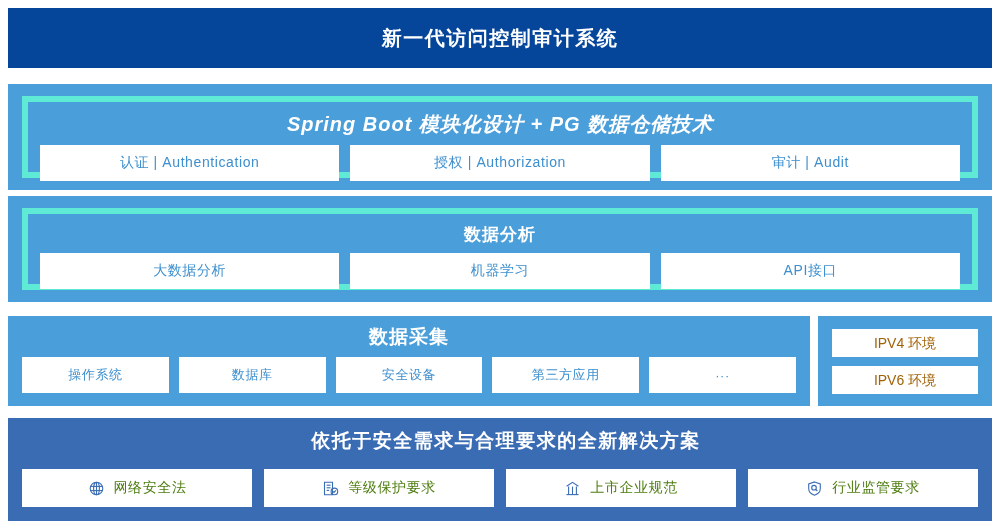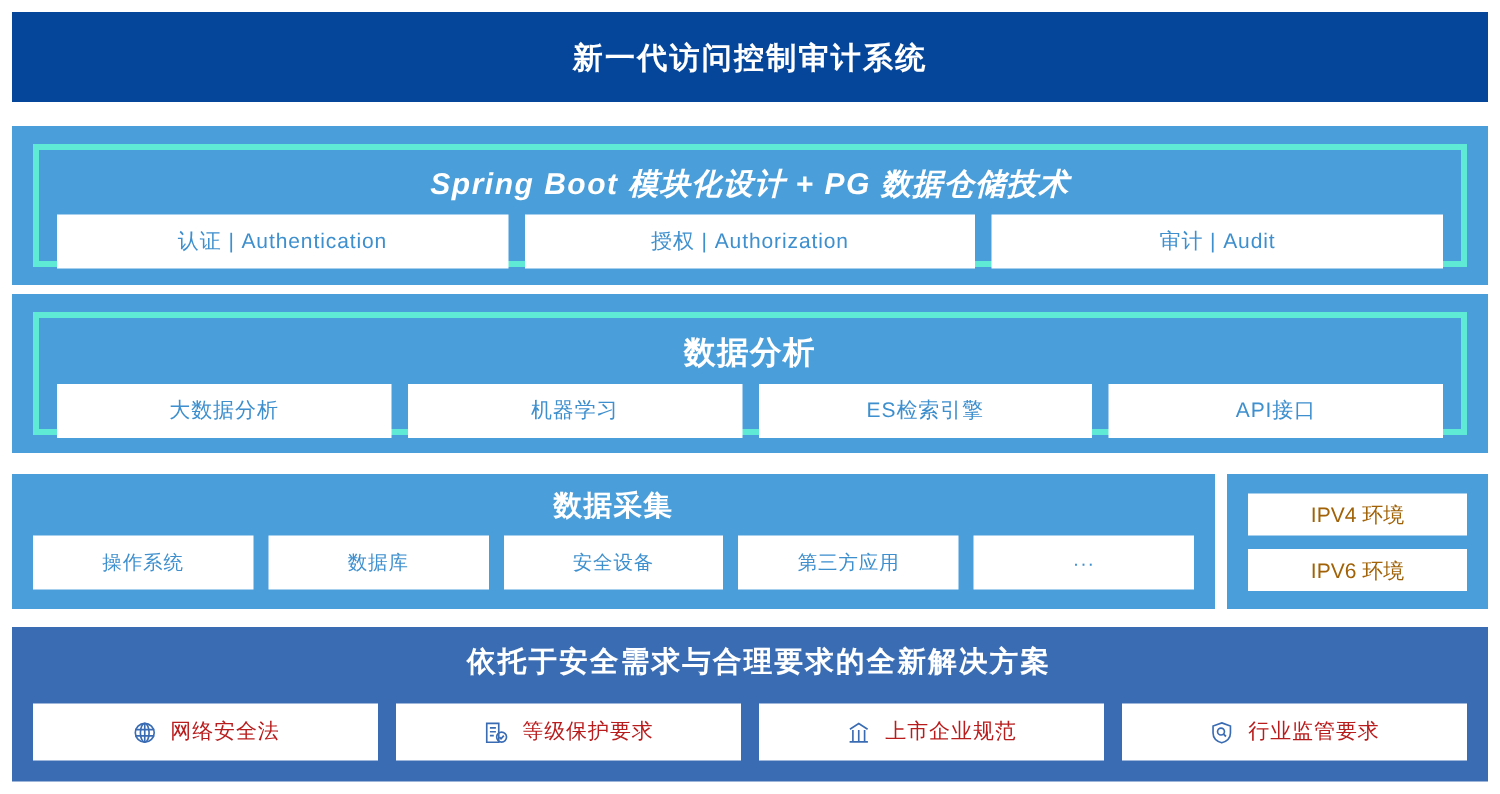--- a/index.html
+++ b/index.html
@@ -44,29 +44,29 @@
     position: absolute;
     background: #4a9ed9;
     box-sizing: border-box;
   }
   .band-inner {
     position: absolute;
     left: 14px;
     right: 14px;
     top: 12px;
     bottom: 12px;
-    border: 4px solid #5eead4;
+    border: 6px solid #5eead4;
     box-sizing: border-box;
     display: flex;
     flex-direction: column;
   }
   .group-title {
     text-align: center;
     color: #ffffff;
-    font-size: 21px;
+    font-size: 17px;
     font-weight: bold;
     letter-spacing: 1px;
     padding: 9px 0 7px 0;
     flex: 0 0 auto;
   }
   .group-title.italic {
     font-style: italic;
     font-size: 20px;
   }
   .card-row {
@@ -160,21 +160,21 @@
     font-size: 19px;
     font-weight: bold;
     padding: 10px 0 8px 12px;
     letter-spacing: 1.5px;
   }
   #section-compliance .card-row {
     padding: 0 14px 14px 14px;
     gap: 12px;
   }
   #section-compliance .card {
-    color: #b91c1c;
+    color: #4d7c0f;
     gap: 9px;
     font-size: 14px;
     min-height: 38px;
   }
   .cicon {
     width: 17px;
     height: 17px;
     flex: 0 0 auto;
     display: inline-flex;
     align-items: center;
@@ -201,21 +201,20 @@
       </div>
     </div>
   </div>
 
   <div class="band" id="section-analysis">
     <div class="band-inner">
       <div class="group-title">数据分析</div>
       <div class="card-row">
         <div class="card">大数据分析</div>
         <div class="card">机器学习</div>
-        <div class="card">ES检索引擎</div>
         <div class="card">API接口</div>
       </div>
     </div>
   </div>
 
   <div class="band" id="section-collect">
     <div class="collect-inner">
       <div class="group-title">数据采集</div>
       <div class="card-row">
         <div class="card small">操作系统</div>

